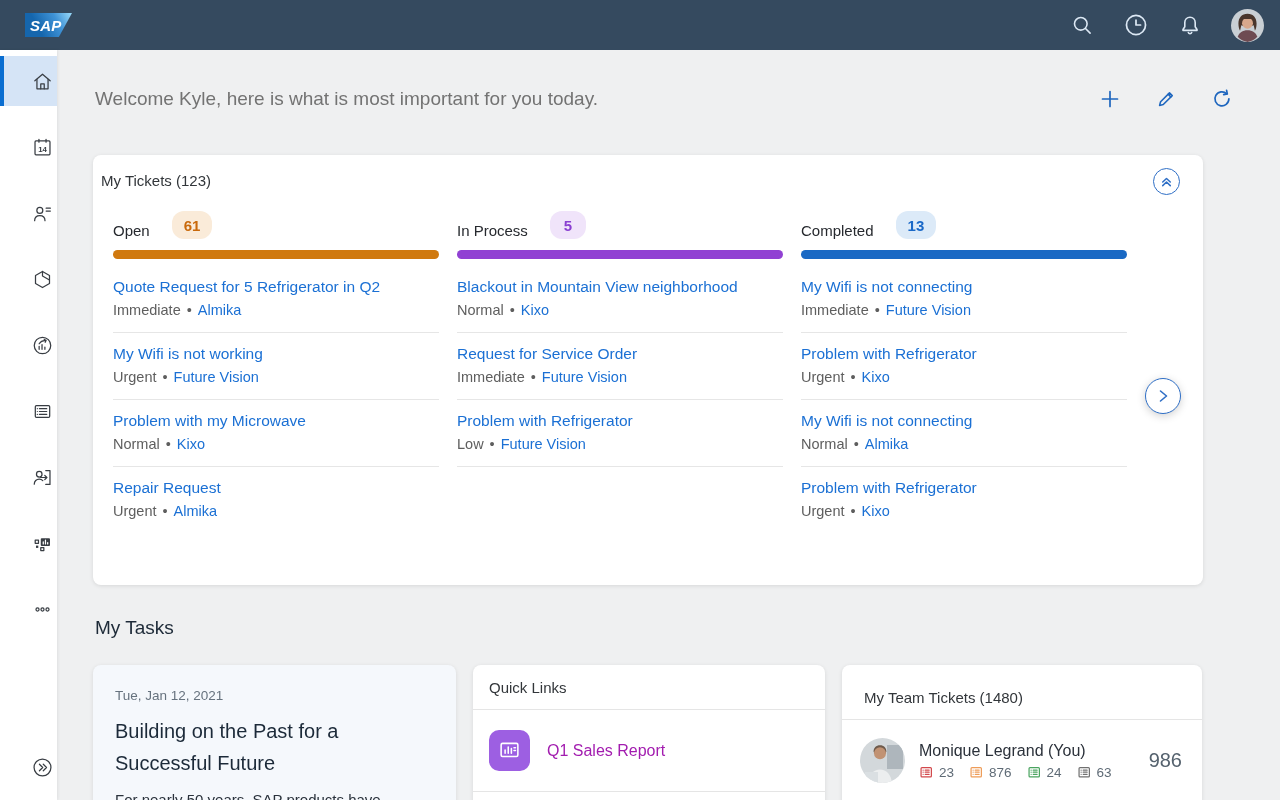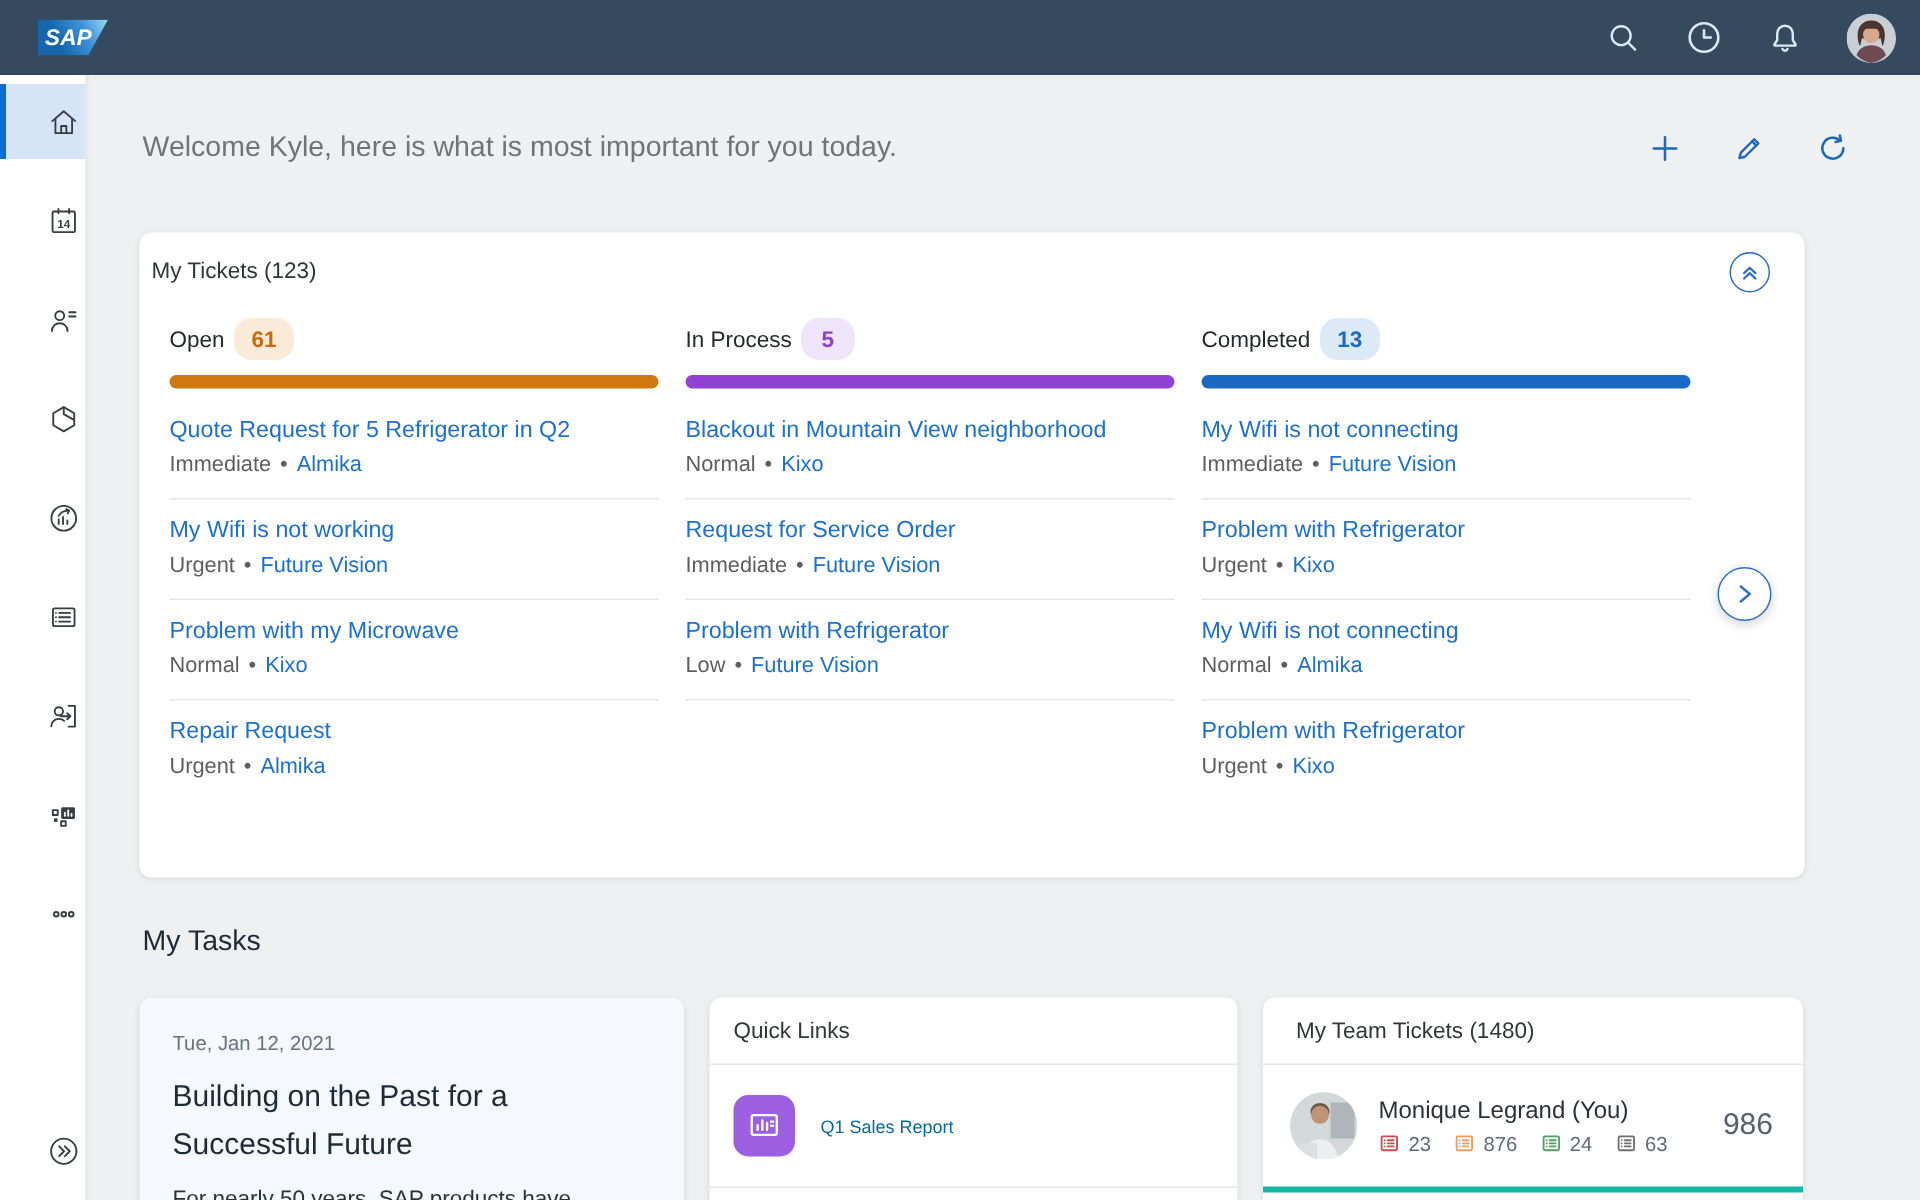--- a/index.html
+++ b/index.html
@@ -71,21 +71,21 @@
   .card-title { padding: 17px 0 0 8px; font-size: 15px; color: #32363A; }
   .collapse-btn {
     position: absolute; top: 13px; right: 23px;
     width: 27px; height: 27px; border-radius: 50%;
     border: 1.5px solid #2F6FC6; background: #fff;
     display: flex; align-items: center; justify-content: center;
     cursor: pointer; padding: 0;
   }
   .collapse-btn svg, .next-btn svg { stroke: #2F6FC6; fill: none; stroke-width: 1.6; stroke-linecap: round; stroke-linejoin: round; }
   .cols { display: grid; grid-template-columns: 326px 326px 326px; column-gap: 18px; padding: 24px 0 0 20px; }
-  .status-row { display: flex; align-items: center; gap: 6px; height: 26px; }
+  .status-row { display: flex; align-items: flex-end; gap: 22px; height: 26px; }
   .status-label { font-size: 15px; color: #26292E; }
   .pill {
     min-width: 36px; height: 28px; border-radius: 12px;
     display: inline-flex; align-items: center; justify-content: center;
     font-size: 15px; font-weight: 700; padding: 0 12px;
   }
   .bar { height: 9px; border-radius: 4.5px; margin-top: 11px; }
   .list { margin-top: 7px; }
   .ticket { padding: 12px 0 14px; border-bottom: 1px solid #E6E6E6; }
   .ticket:nth-child(4) { border-bottom: none; }
@@ -111,28 +111,28 @@
     padding: 23px 22px; cursor: pointer;
   }
   .news-date { font-size: 13.5px; color: #66727E; margin-bottom: 12px; }
   .news-title { font-size: 20px; font-weight: 400; color: #1C2A39; line-height: 1.6; }
   .news-body { margin-top: 12px; font-size: 15px; color: #2A323C; }
   .panel { background: #fff; border-radius: 8px; box-shadow: 0 1px 4px rgba(0,0,0,.10); height: 185px; overflow: hidden; }
   .quick-card { width: 352px; }
   .team-card { width: 360px; }
   .panel-header { font-size: 15px; color: #32363A; border-bottom: 1px solid #E5E5E5; }
   .quick-card .panel-header { padding: 14px 16px 13px; }
-  .team-card .panel-header { padding: 14px 22px 13px; }
+  .team-card .panel-header { padding: 24px 22px 13px; }
   .link-row { display: flex; align-items: center; padding: 20px 16px; border-bottom: 1px solid #E5E5E5; cursor: pointer; }
   .link-icon {
     width: 41px; height: 41px; border-radius: 10px; flex: none;
     display: flex; align-items: center; justify-content: center;
   }
   .link-icon svg { stroke: #fff; fill: none; stroke-width: 1.5; stroke-linecap: round; stroke-linejoin: round; }
-  .link-label { margin-left: 17px; font-size: 12px; color: #0369a1; }
+  .link-label { margin-left: 17px; font-size: 16px; color: #a21caf; }
   .member-row { display: flex; align-items: center; padding: 18px 20px 18px 18px; border-bottom: 4px solid #14b8a6; cursor: pointer; }
   .member-avatar { width: 45px; height: 45px; border-radius: 50%; overflow: hidden; flex: none; }
   .member-info { margin-left: 14px; }
   .member-name { font-size: 16px; color: #2B313A; margin-bottom: 5px; }
   .member-counts { display: flex; align-items: center; gap: 15px; }
   .count { display: flex; align-items: center; gap: 5px; font-size: 13.5px; color: #5F6B76; }
   .count svg { fill: none; stroke-width: 1.3; stroke-linecap: round; stroke-linejoin: round; }
   .member-total { margin-left: auto; font-size: 20px; color: #55626E; }
 </style>
 </head>

